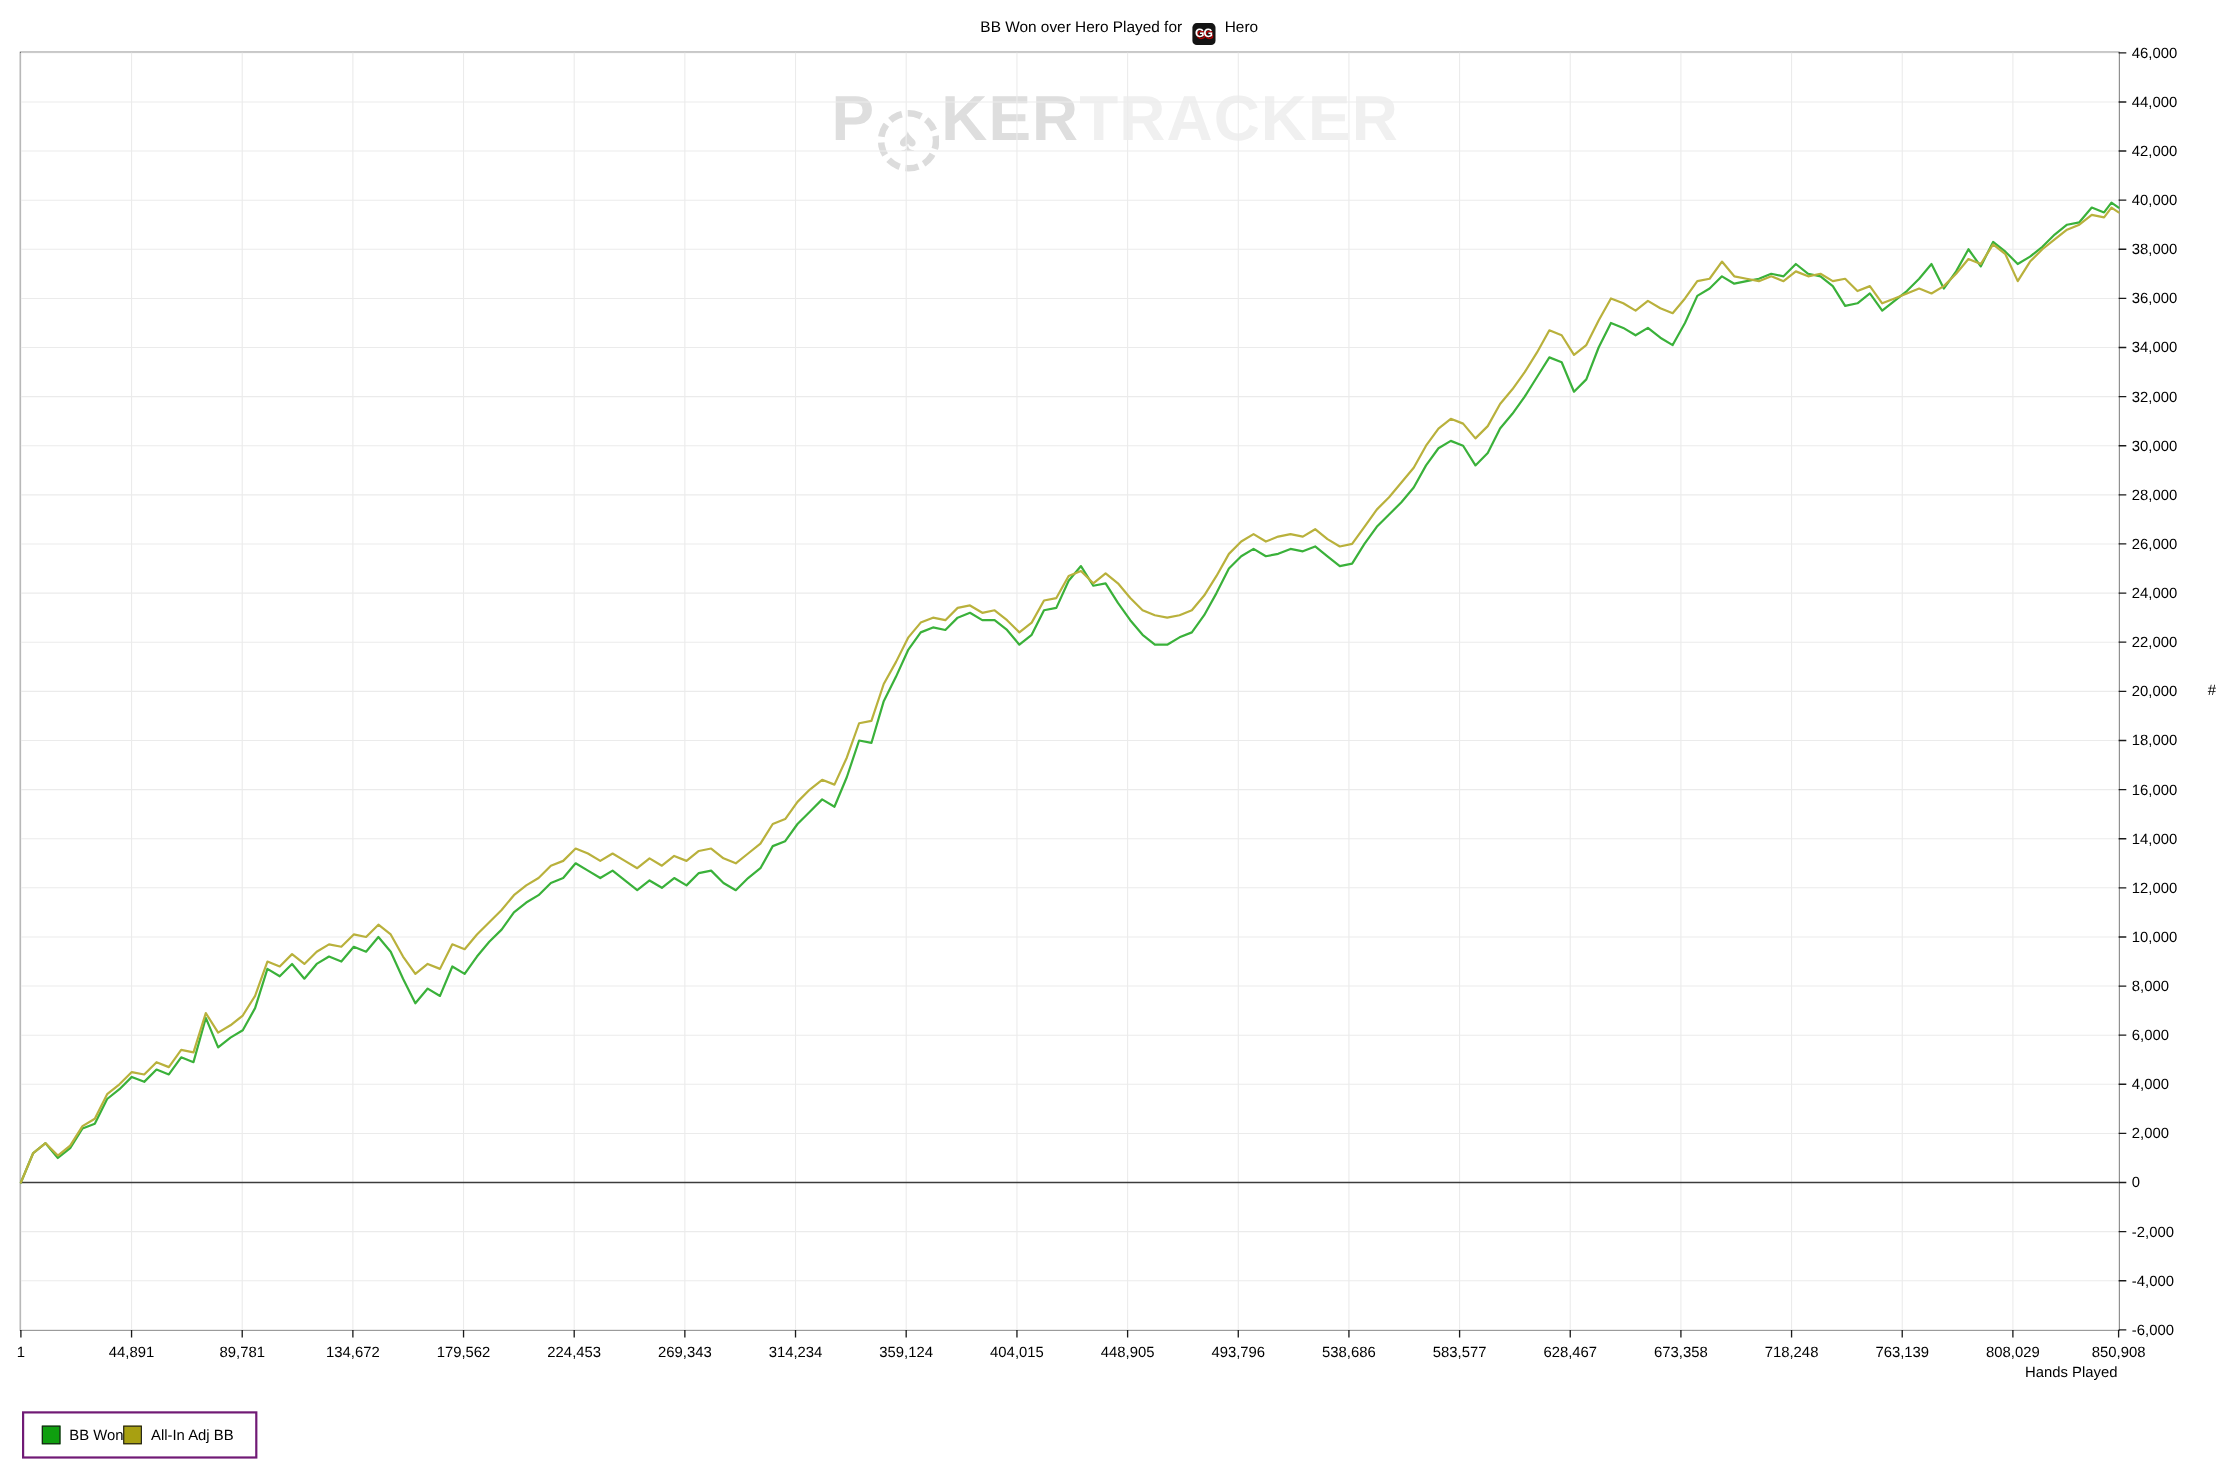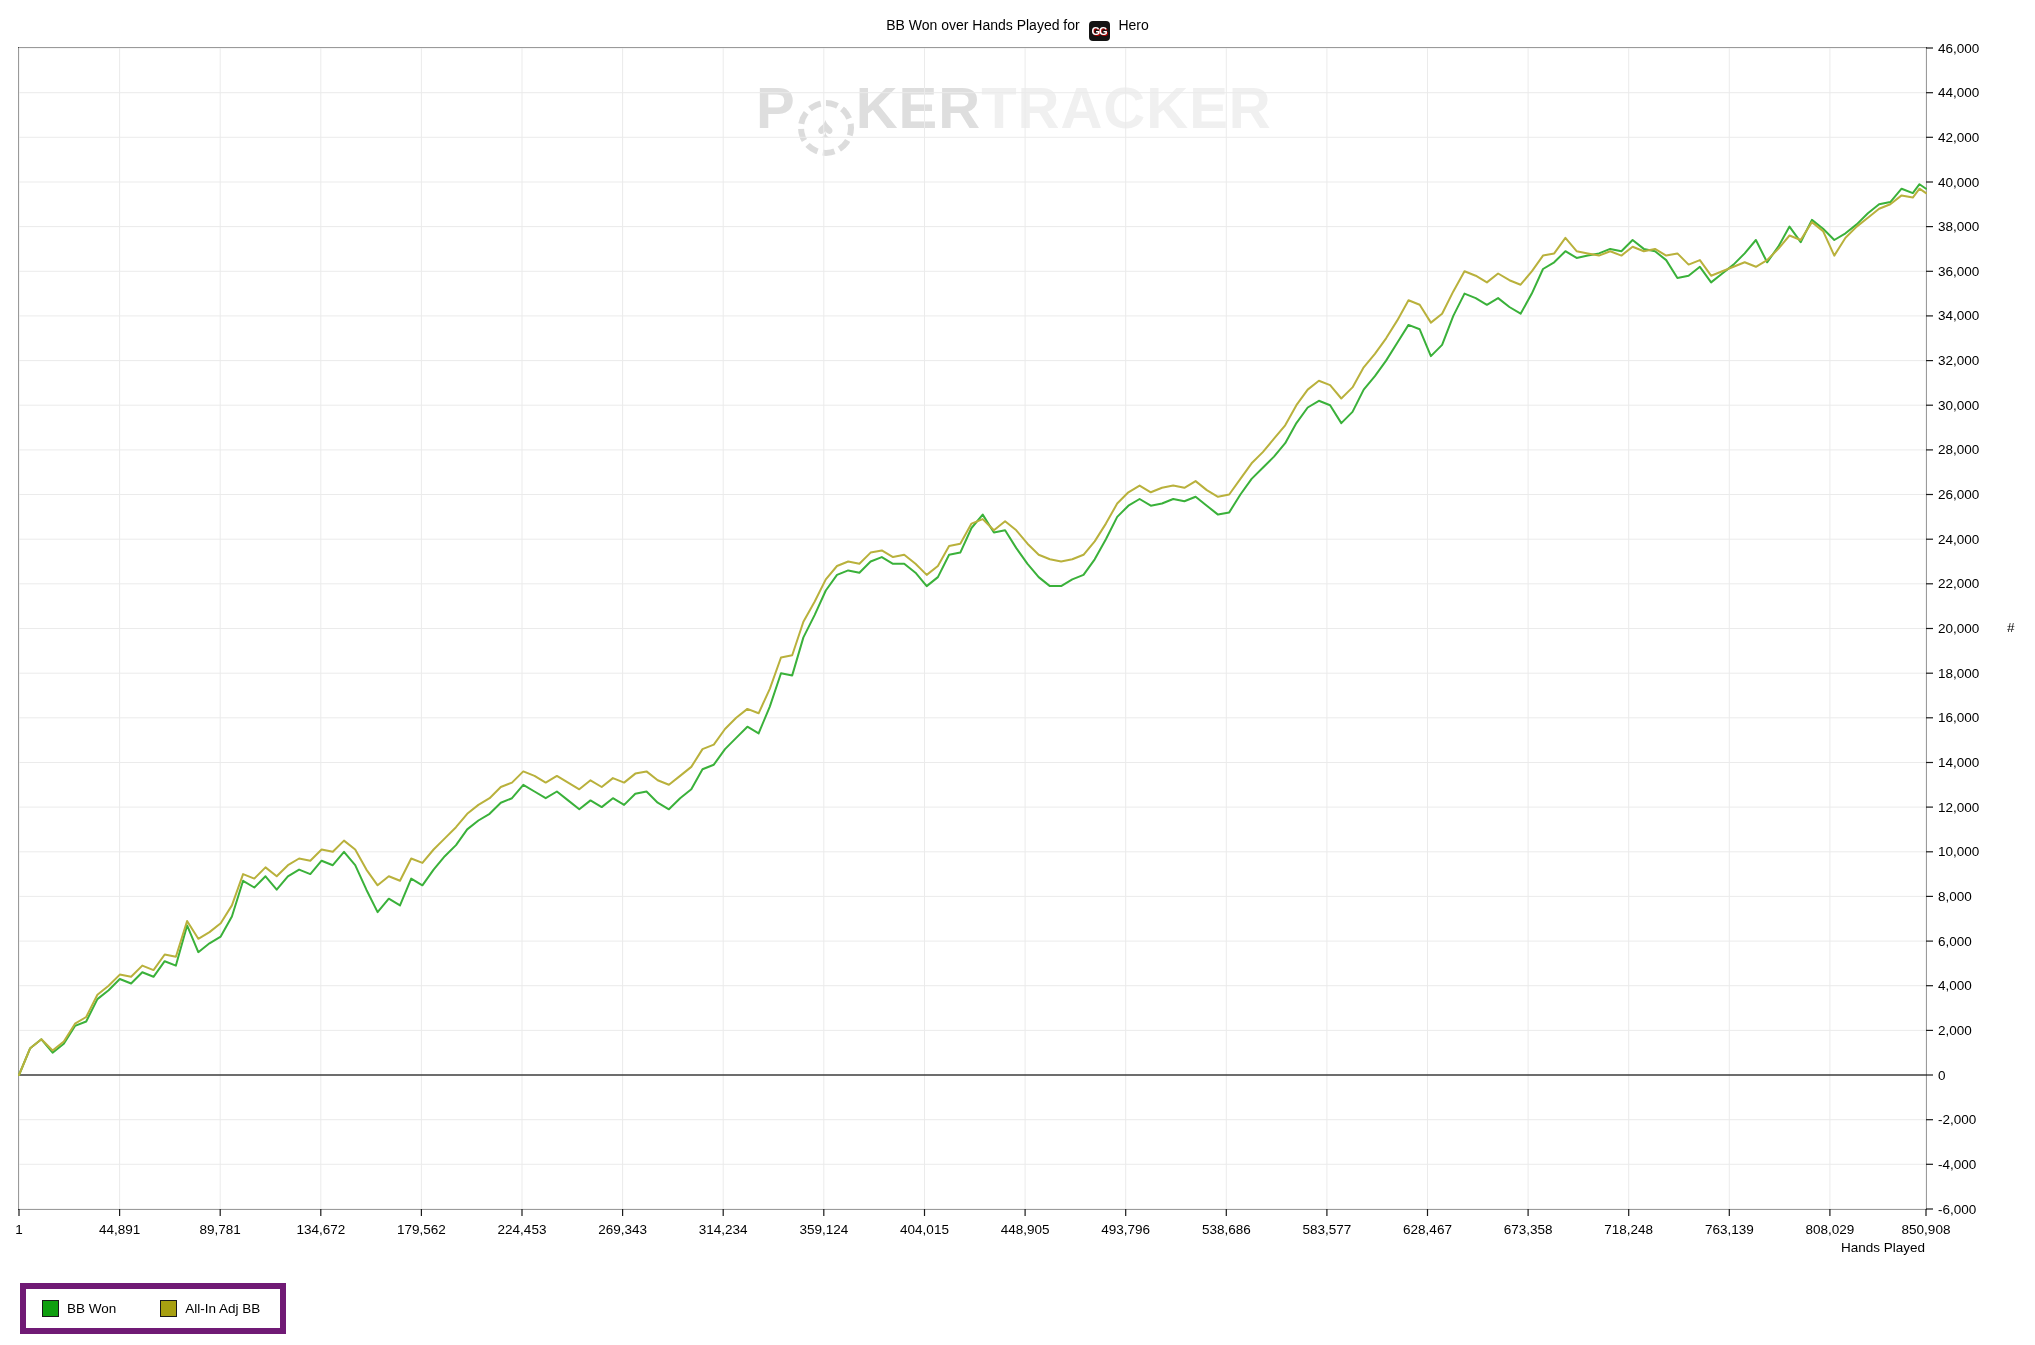--- a/index.html
+++ b/index.html
@@ -28,31 +28,31 @@
     border:6px dashed #dcdcdc;text-align:center;line-height:44px;font-size:30px;
     color:#dcdcdc;vertical-align:-10px;margin:0 2px;font-weight:normal;}
 
   
   .xaxis-title{position:absolute;left:18px;top:1240px;width:1907px;text-align:right;
     font-size:13.5px;color:#000;}
   .yaxis-title{position:absolute;left:2007px;top:620px;font-size:13.5px;color:#000;}
 
   
   .legend{position:absolute;left:20px;top:1283px;display:flex;align-items:center;
-    gap:44px;background:#fff;border:6px solid #701a75;padding:11px 20px 11px 16px;}
+    background:#fff;border:2px solid #701a75;padding:11px 20px 11px 16px;}
   .legend-item{display:flex;align-items:center;gap:8px;font-size:13.5px;color:#000;}
   .swatch{width:15px;height:15px;border:1px solid #1a1a1a;display:inline-block;}
 </style>
 </head>
 <body>
 
 <div class="stage">
 
   <div class="chart-title">
-    <span>BB Won over Hands Played for</span>
+    <span>BB Won over Hero Played for</span>
     <span class="gg-icon">GG</span>
     <span>Hero</span>
   </div>
 
   <div class="plot">
     <div class="watermark">
       <span>P</span><span class="chip">♠</span><span>KER</span><span class="light">TRACKER</span>
     </div>
     <svg width="1907" height="1161" viewBox="0 0 1907 1161">
         <g>

